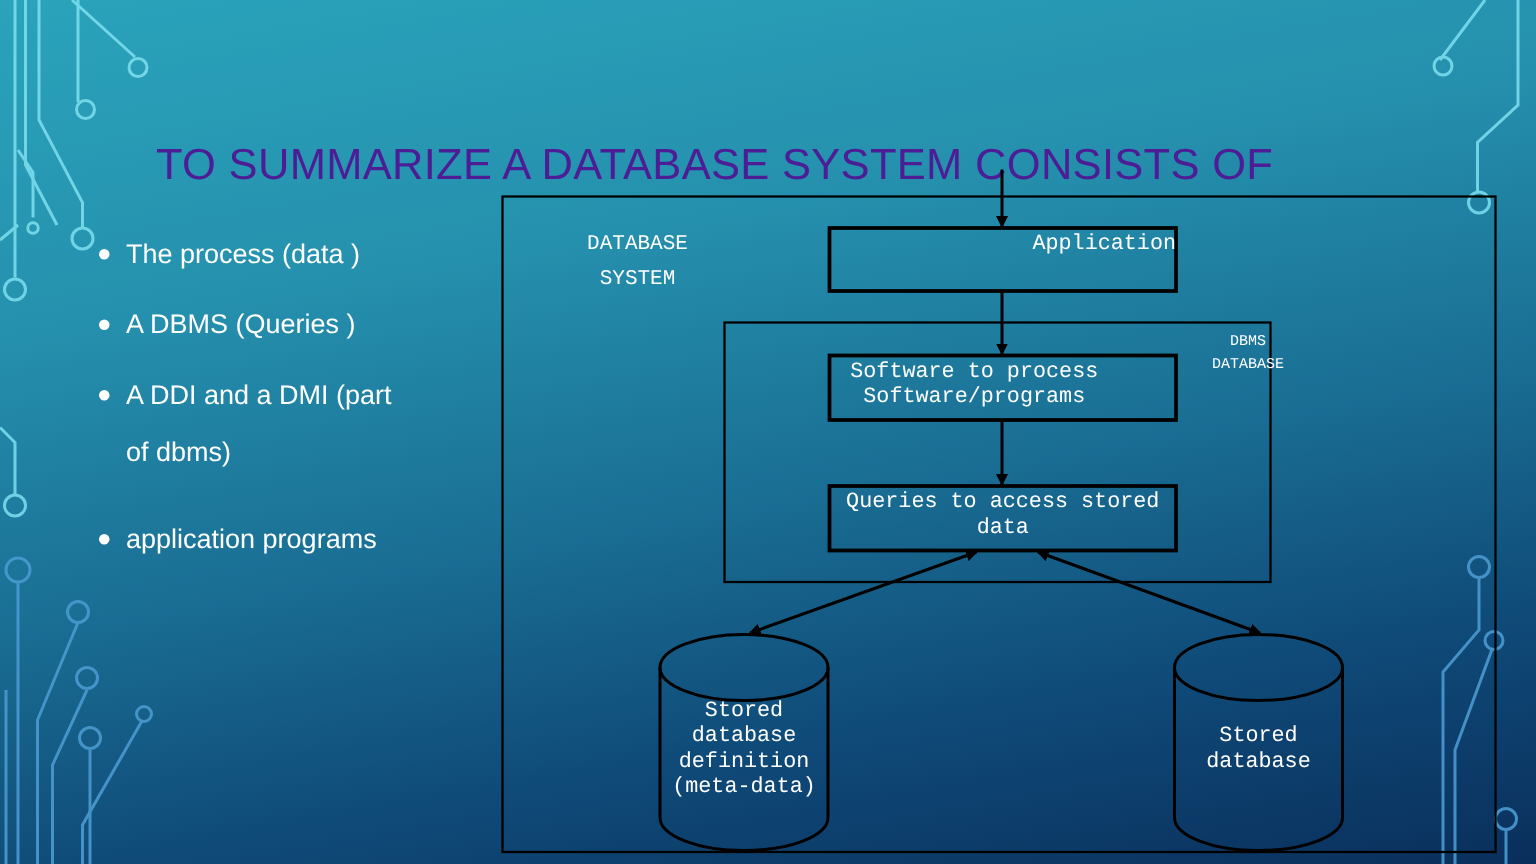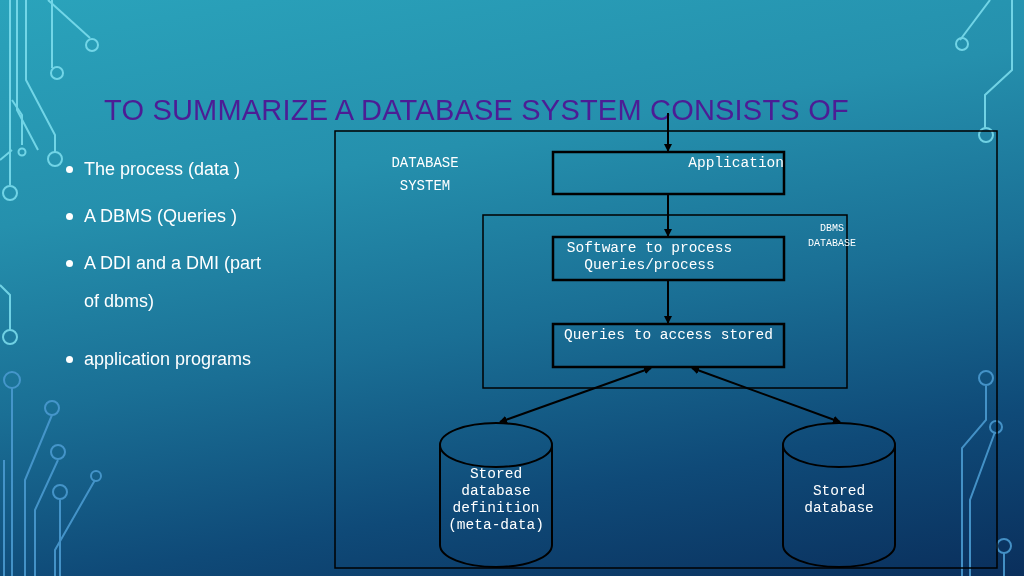--- a/index.html
+++ b/index.html
@@ -109,24 +109,25 @@
 </div>
 <div class="lbl" style="left:780px;top:221px;width:66px;font-size:10px;line-height:15px;margin-left:19px;">
   <div>DBMS</div>
   <div>DATABASE</div>
 </div>
 <div class="lbl" style="left:553px;top:155px;width:231px;font-size:14.5px;line-height:17px;text-align:right;">
   <div>Application</div>
 </div>
 <div class="lbl" style="left:553px;top:240px;width:193px;font-size:14.5px;line-height:17px;">
   <div>Software to process</div>
-  <div>Queries/process</div>
+  <div>Software/programs</div>
 </div>
 <div class="lbl" style="left:553px;top:327px;width:231px;font-size:14.5px;line-height:17px;">
   <div>Queries to access stored</div>
+  <div>data</div>
 </div>
 <div class="lbl" style="left:440px;top:466px;width:112px;font-size:14.5px;line-height:17px;">
   <div>Stored</div>
   <div>database</div>
   <div>definition</div>
   <div>(meta-data)</div>
 </div>
 <div class="lbl" style="left:783px;top:483px;width:112px;font-size:14.5px;line-height:17px;">
   <div>Stored</div>
   <div>database</div>

